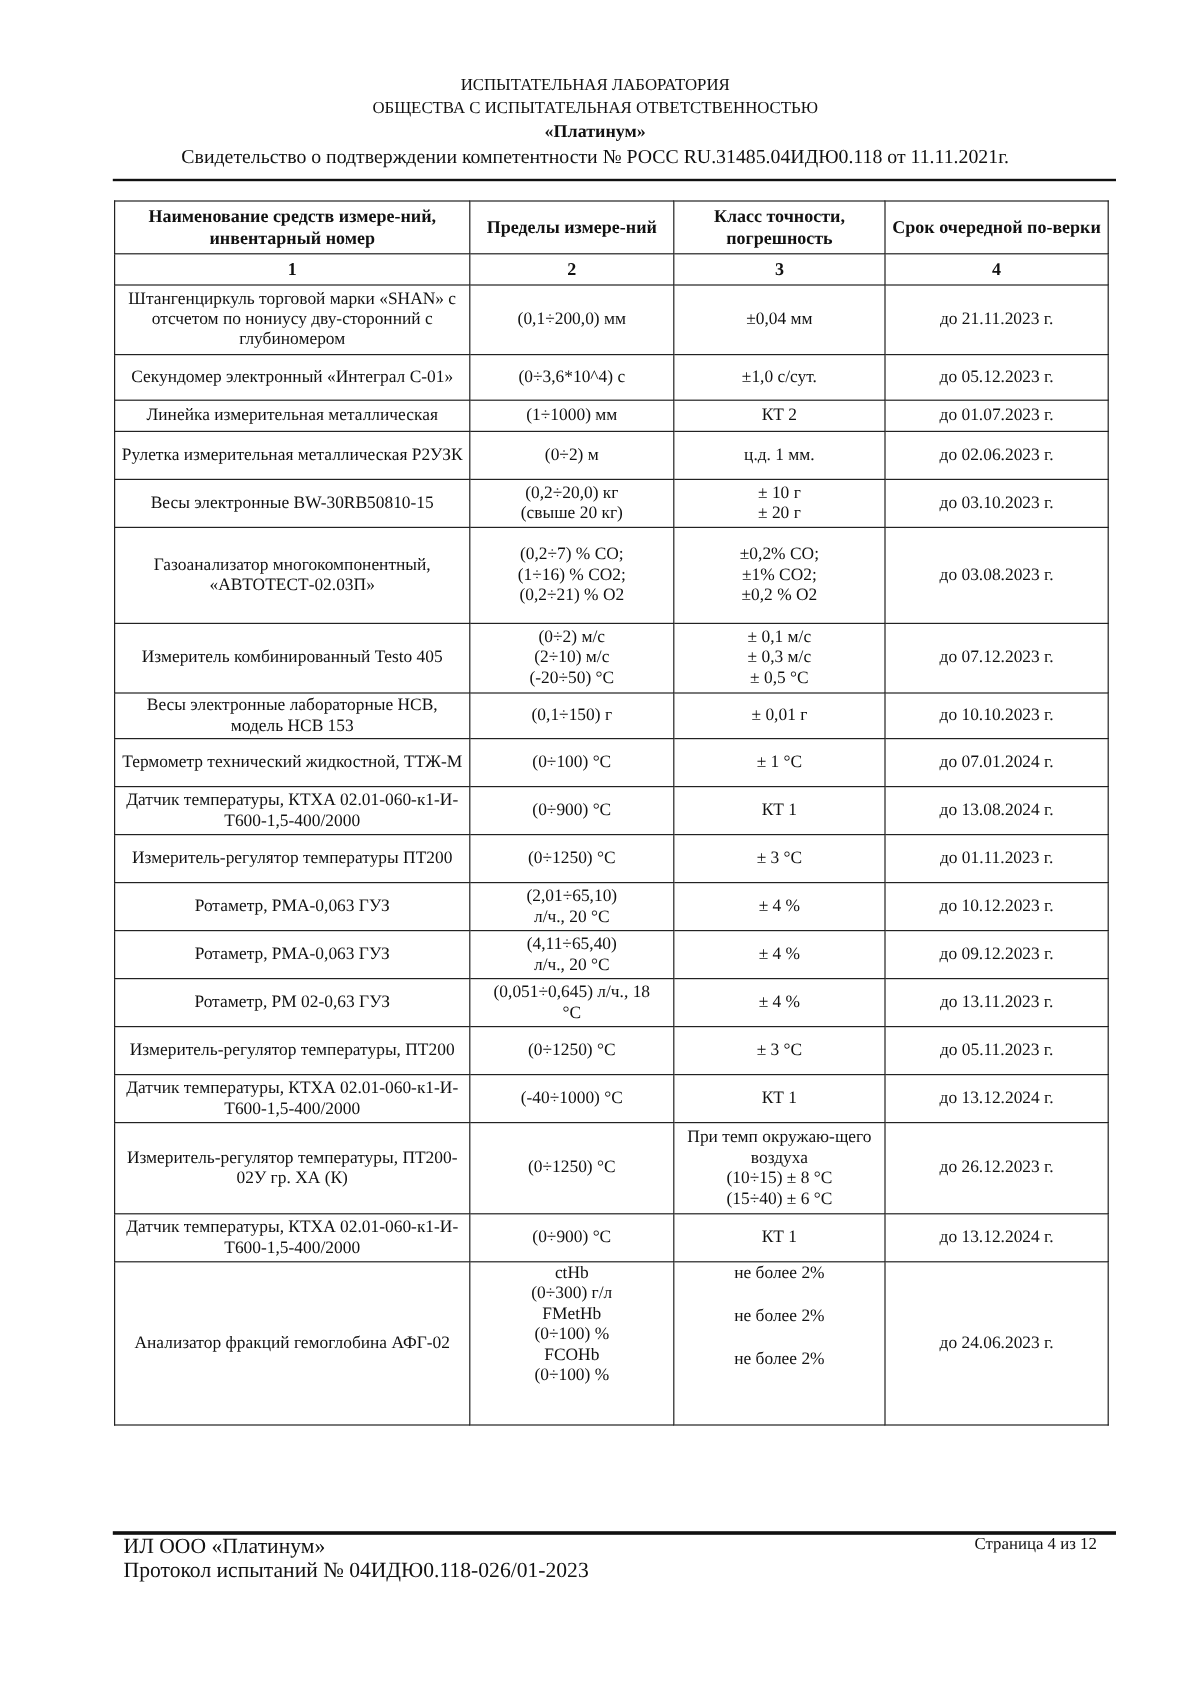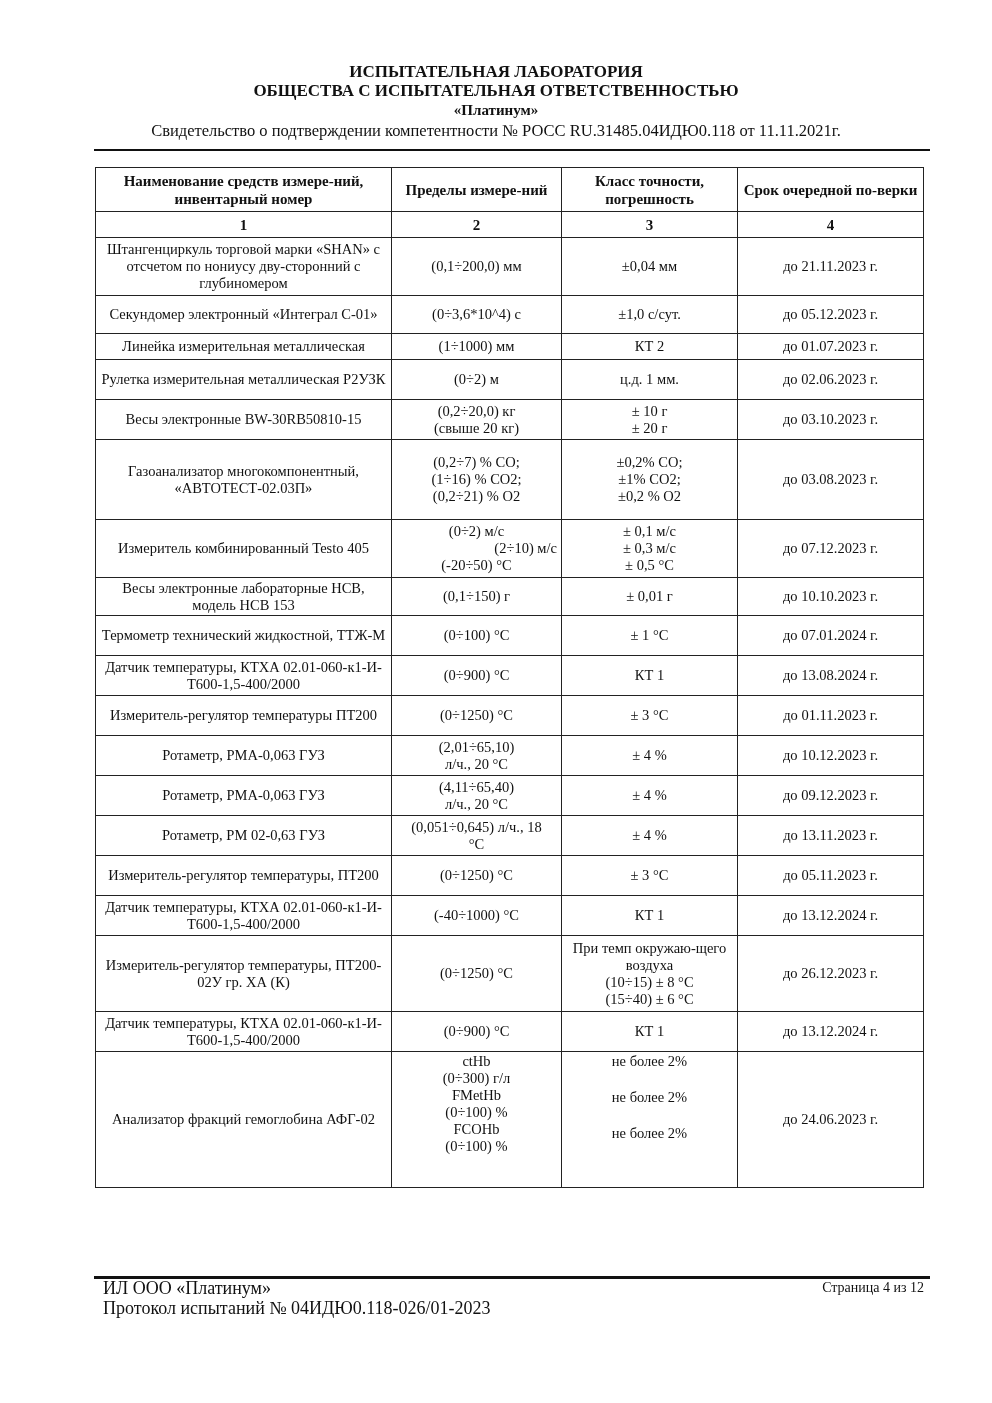--- a/index.html
+++ b/index.html
@@ -4,21 +4,21 @@
 <style>
   html, body { margin: 0; padding: 0; background: #ffffff; }
   body {
     width: 992px; height: 1403px; position: relative; overflow: hidden;
     font-family: "Liberation Serif", "DejaVu Serif", serif; color: #111;
   }
   .header {
     position: absolute; left: 0; top: 62px; width: 992px; text-align: center;
   }
   .header .t1, .header .t2 {
-    font-weight: bold; font-size: 17px; line-height: 19px; letter-spacing: 0;
+    font-weight: normal; font-size: 14px; line-height: 19px; letter-spacing: 0;
   }
   .header .t3 { font-weight: bold; font-size: 15px; line-height: 20px; text-align: center; }
   .header .cert { font-size: 16.5px; line-height: 20px; margin-top: 1px; }
   .hrule {
     position: absolute; left: 94px; width: 836px; height: 2px; background: #111;
   }
   table.main {
     position: absolute; left: 95px; top: 167px; width: 828px;
     border-collapse: collapse; table-layout: fixed;
     font-size: 14.5px; line-height: 17px;
@@ -26,21 +26,21 @@
   table.main td, table.main th {
     border: 1px solid #222; text-align: center; vertical-align: middle;
     padding: 1px 4px; overflow: hidden;
   }
   table.main th { font-weight: bold; font-size: 15px; line-height: 18px; }
   table.main td.top { vertical-align: top; }
   .footer {
     position: absolute; left: 103px; top: 1278px; font-size: 18px; line-height: 20px;
   }
   .pageno {
-    position: absolute; right: 68px; top: 1280px; font-size: 14px;
+    position: absolute; right: 78px; top: 1280px; font-size: 14px;
   }
   .gap { display:block; height: 19px; }
 </style>
 </head>
 <body>
 
 <div class="header">
   <div class="t1">ИСПЫТАТЕЛЬНАЯ ЛАБОРАТОРИЯ</div>
   <div class="t2">ОБЩЕСТВА С ИСПЫТАТЕЛЬНАЯ ОТВЕТСТВЕННОСТЬЮ</div>
   <div class="t3">«Платинум»</div>
@@ -117,21 +117,21 @@
           <span style="display: block;">±0,2% CO;</span>
           <span style="display: block;">±1% CO2;</span>
           <span style="display: block;">±0,2 % O2</span>
         </td>
         <td><span>до 03.08.2023 г.</span></td>
       </tr>
       <tr style="height: 58px;">
         <td><span>Измеритель комбинированный Testo 405</span></td>
         <td>
           <span style="display: block;">(0÷2) м/с</span>
-          <span style="display: block; text-align: right;">(2÷10) м/с</span>
+          <span style="display: block;">(2÷10) м/с</span>
           <span style="display: block;">(-20÷50) °С</span>
         </td>
         <td>
           <span style="display: block;">± 0,1 м/с</span>
           <span style="display: block;">± 0,3 м/с</span>
           <span style="display: block;">± 0,5 °С</span>
         </td>
         <td><span>до 07.12.2023 г.</span></td>
       </tr>
       <tr style="height: 38px;">

